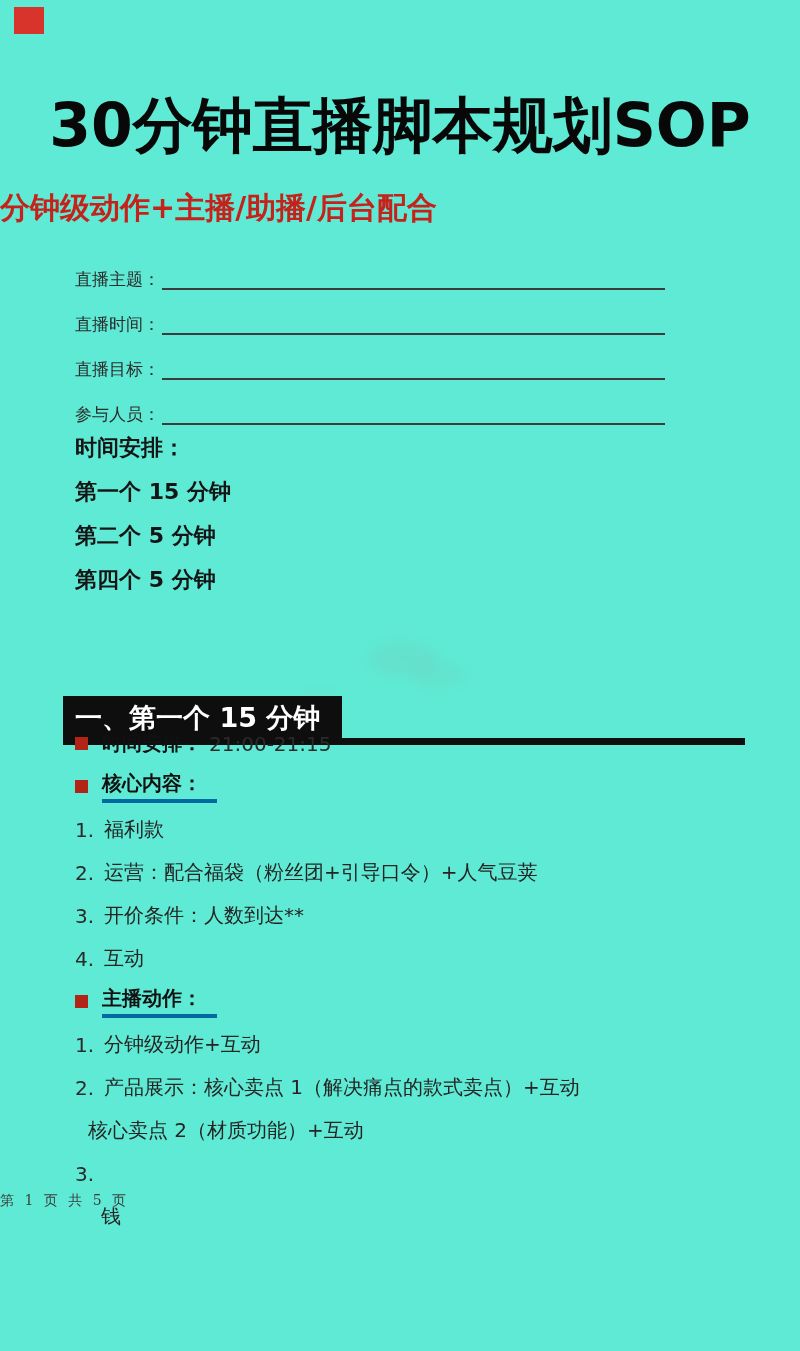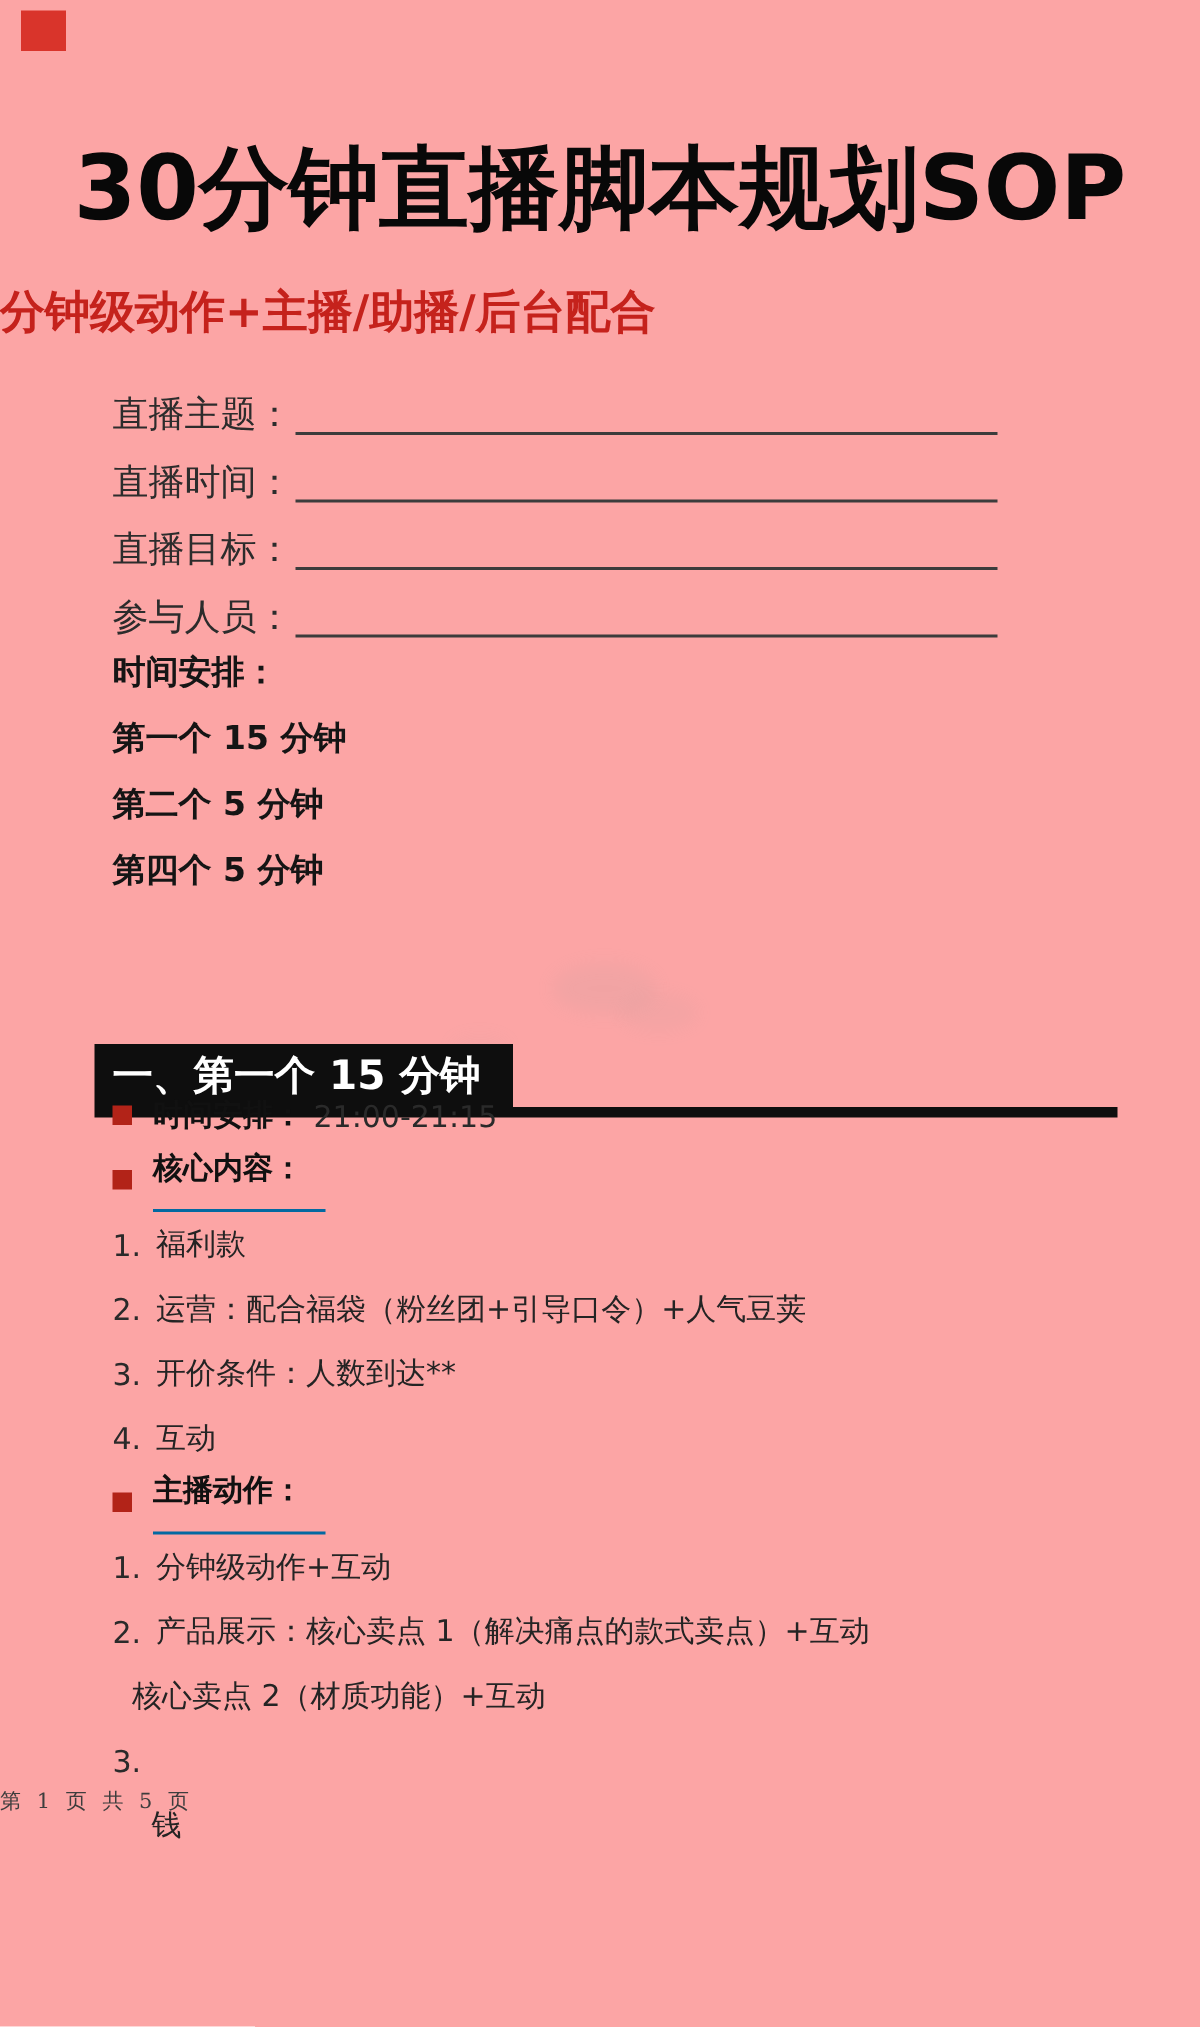--- a/index.html
+++ b/index.html
@@ -1,21 +1,21 @@
 <!DOCTYPE html>
 <html><head>
 <meta charset="utf-8">
 <style>
   * { margin:0; padding:0; box-sizing:border-box; }
   html,body { background:#ffffff; }
   .page {
     position:relative;
     width:800px; height:1351px;
     margin:0 auto;
-    background:#fca5a5;
+    background:#5eead4;
     font-family:"DejaVu Sans","Liberation Sans",sans-serif;
     color:#1c1c1c;
     overflow:hidden;
   }
 
   .corner-square {
     position:absolute; left:14px; top:7px;
     width:30px; height:27px;
     background:#d9342b;
   }
@@ -29,21 +29,21 @@
 
   .doc-subtitle {
     position:absolute; top:188px; left:0; right:0;
     text-align:left;
     font-size:30px; font-weight:800;
     color:#c5221c; white-space:nowrap;
   }
 
   .form-block { position:absolute; top:254px; left:75px; width:590px; }
   .form-row { display:flex; align-items:flex-end; height:36px; margin-bottom:9px; }
-  .form-label { font-size:24px; color:#2c2c2c; line-height:1.1; padding-bottom:1px; white-space:nowrap;margin-top:20px; }
+  .form-label { font-size:17px; color:#2c2c2c; line-height:1.1; padding-bottom:1px; white-space:nowrap;margin-top:20px; }
   .form-line { flex:1; border-bottom:2px solid #3c3c3c; height:26px; margin-left:2px; }
 
   .overview-block { position:absolute; top:426px; left:75px; }
   .ov-line { height:44px; display:flex; align-items:center;
              font-size:22px; font-weight:700; color:#151515; white-space:nowrap; }
 
   
   .smudge { position:absolute; border-radius:50%; filter:blur(6px); background:#9a9a9a; opacity:0.10; }
   .smudge-a { left:368px; top:642px; width:70px; height:34px; }
   .smudge-b { left:412px; top:662px; width:54px; height:26px; opacity:0.08; }
@@ -52,21 +52,21 @@
   .section-header { position:absolute; top:676px; left:63px; width:682px;
                     border-bottom:7px solid #0e0e0e; line-height:0; }
   .section-band { display:inline-block; background:#0e0e0e; color:#ffffff;
                   font-size:27px; font-weight:700; line-height:1;
                   padding:8px 22px 7px 12px; white-space:nowrap;margin-top:20px; }
 
   .content-block { position:absolute; top:722px; left:75px; width:672px; }
   .c-line { height:43px; display:flex; align-items:center; font-size:20px; color:#242424; white-space:nowrap; }
   .sq { width:13px; height:13px; background:#b22318; margin-right:14px; flex:none; }
   .b-label { font-weight:700; color:#111111; }
-  .u-red { border-bottom:2px solid #0369a1; padding-right:15px; padding-bottom:14px; }
+  .u-red { border-bottom:4px solid #0369a1; padding-right:15px; padding-bottom:2px; }
   .value { margin-left:7px; color:#2a2a2a; }
   .num { width:29px; flex:none; color:#2a2a2a; }
   .cont-1 { padding-left:13px; }
   .cont-2 { padding-left:26px; }
 
   .page-footer {
     position:absolute; top:1192px; left:0; right:0;
     text-align:left;
     font-family:"DejaVu Serif","Liberation Serif",serif;
     font-size:14px; color:#3d3d3d; letter-spacing:3px;

